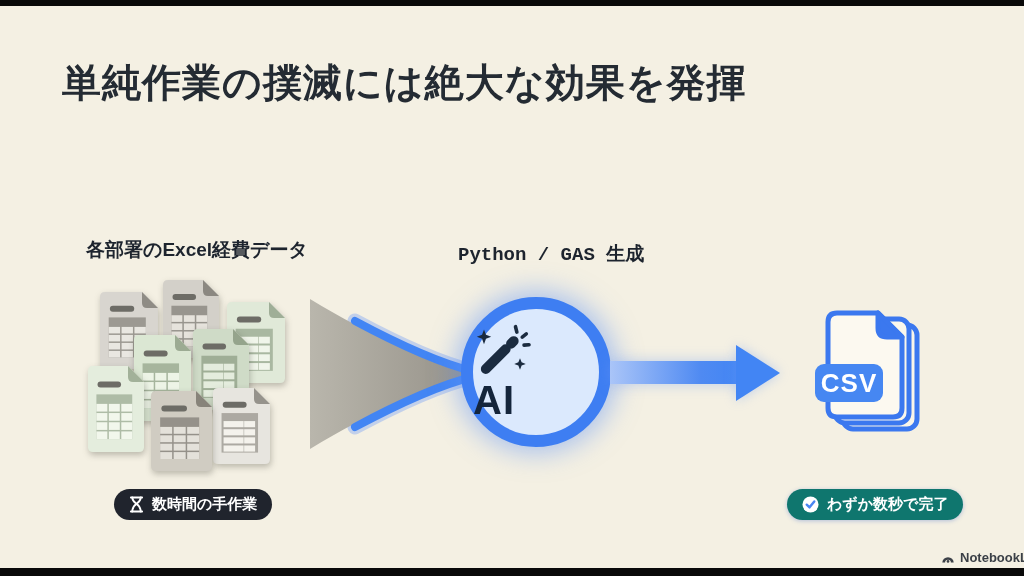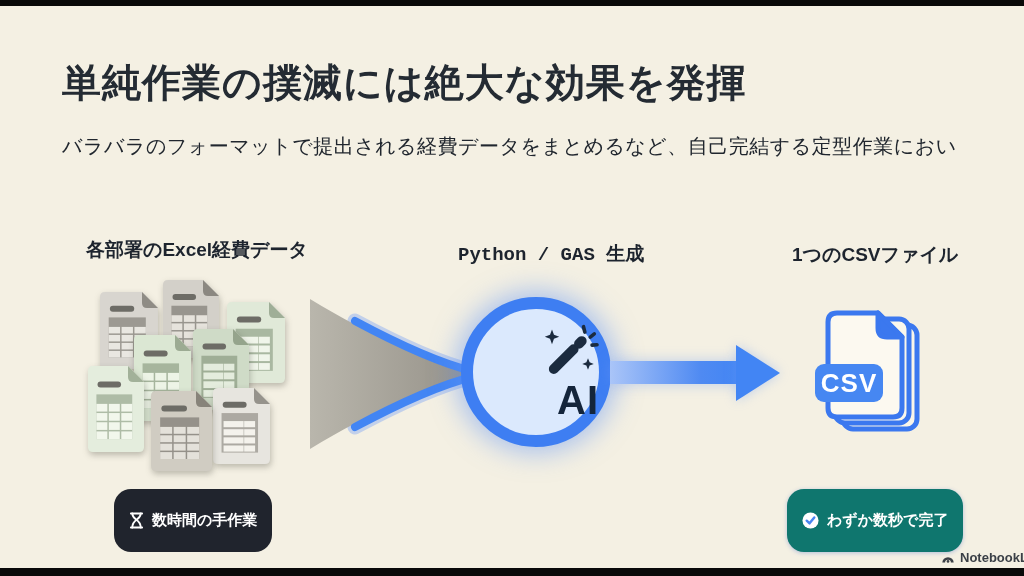--- a/index.html
+++ b/index.html
@@ -18,56 +18,55 @@
   .col-label.left{left:86px;top:237px;text-align:center;}
   .col-label.mid{left:458px;top:241px;font-family:Liberation Mono, monospace;}
   .col-label.right{left:792px;top:242px;}
 
   .doc{position:absolute;filter:drop-shadow(1px 3px 3px rgba(40,40,30,.28));}
 
   .funnel{position:absolute;left:298px;top:288px;}
 
   .ai-circle{position:absolute;left:461px;top:297px;width:126px;height:126px;border-radius:50%;
      background:#dbe9fd;border:12px solid #3e7ef2;display:flex;flex-direction:column;
-     align-items:flex-end;justify-content:center;
+     align-items:flex-start;justify-content:center;
      box-shadow:0 0 26px 6px rgba(96,148,247,.5);}
   .ai-text{font-size:40px;font-weight:800;color:#14253b;line-height:1;margin-top:2px;letter-spacing:1px;}
 
   .arrow-shaft{position:absolute;left:610px;top:361px;width:130px;height:23px;
      background:linear-gradient(90deg,#aac5f8,#4f8af2 70%,#4285f4);
      box-shadow:0 0 14px rgba(110,155,245,.4);}
   .arrow-head{position:absolute;left:736px;top:345px;width:0;height:0;
      border-top:28px solid transparent;border-bottom:28px solid transparent;
      border-left:44px solid #4285f4;filter:drop-shadow(0 0 6px rgba(110,155,245,.4));}
 
   .csv-icon{position:absolute;left:815px;top:303px;}
 
   .pill{position:absolute;height:31px;border-radius:17px;display:flex;align-items:center;
-     gap:8px;padding:16px 15px;font-size:15px;font-weight:700;color:#fff;white-space:nowrap;}
+     gap:8px;padding:0 15px;font-size:15px;font-weight:700;color:#fff;white-space:nowrap;}
   .pill.dark{left:114px;top:489px;background:#20242d;}
   .pill.blue{left:787px;top:489px;background:#0f766e;box-shadow:0 1px 4px rgba(60,100,200,.35);}
 
   .brand{position:absolute;left:941px;top:550px;display:flex;align-items:center;gap:5px;
      font-size:13px;font-weight:600;color:#3b4047;}
 </style>
 </head>
 <body>
 
 <div class="stage">
   <div class="bar top"></div>
   <div class="bar bottom"></div>
 
   <div class="title">単純作業の撲滅には絶大な効果を発揮</div>
   <div class="body-text">
-    <span>バラバラのフォーマットで提出される経費データをまとめるなど、自己完結する定型作業におい</span><br>
+    <br>
   </div>
 
   <div class="col-label left">各部署のExcel経費データ</div>
   <div class="col-label mid">Python / GAS 生成</div>
-  <div class="col-label right">1つのCSVファイル</div>
 
   <div id="doc-cluster">
       <div class="doc" style="left: 100px; top: 292px; width: 58px; height: 77px; z-index: 1;"><svg width="58" height="77" viewBox="0 0 58 77">
           <path d="M5,0 H42 L58,16 V72 Q58,77 53,77 H5 Q0,77 0,72 V5 Q0,0 5,0 Z" fill="#d8d5cf"></path>
           <path d="M42,0 V11 Q42,16 47,16 H58 Z" fill="#8f8c85"></path>
           <rect x="9.860000000000001" y="13.86" width="24.36" height="6" rx="3" fill="#6d6c66"></rect>
           <rect x="8.7" y="25.41" width="37.12" height="40.04" fill="#9c9992"></rect>
           <rect x="8.7" y="34.91" width="11.373333333333333" height="6.51" fill="#e9e7e1"></rect>
           <rect x="21.57333333333333" y="34.91" width="11.373333333333333" height="6.51" fill="#e9e7e1"></rect>
           <rect x="34.446666666666665" y="34.91" width="11.373333333333333" height="6.51" fill="#e9e7e1"></rect>

